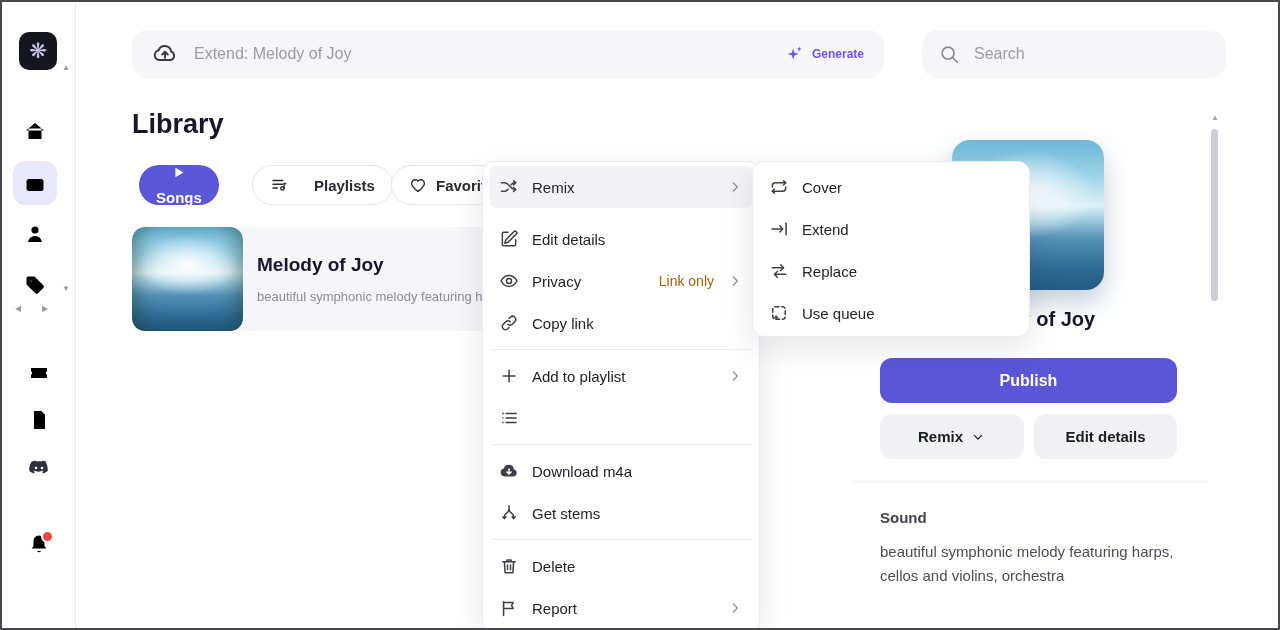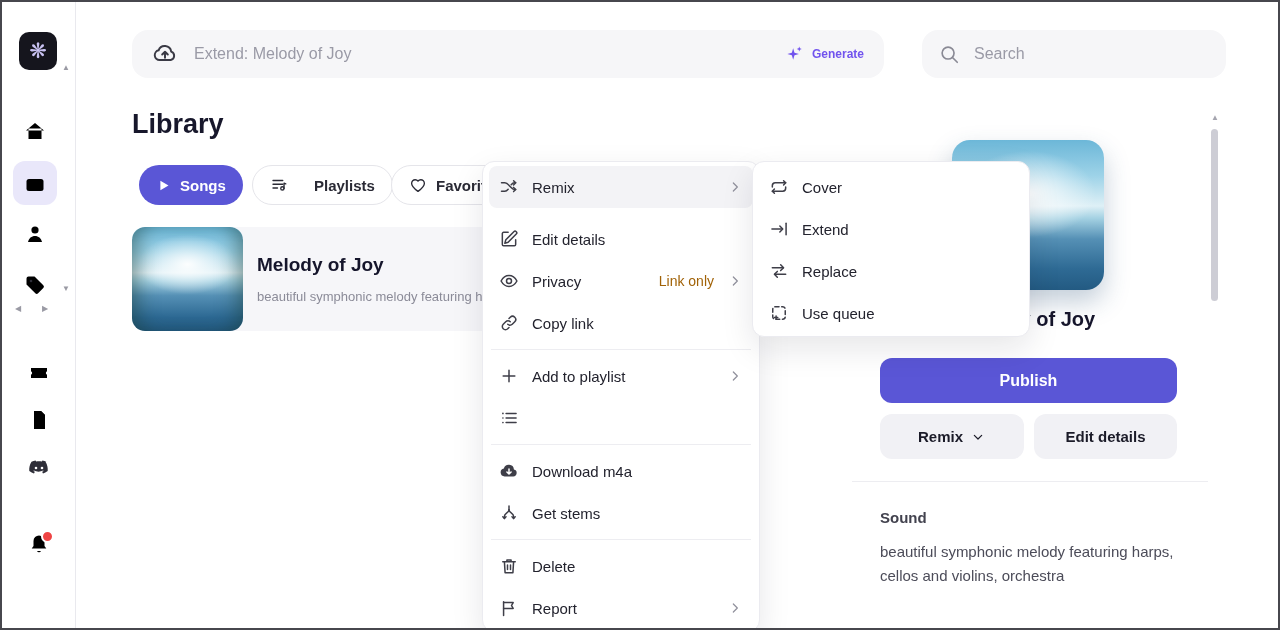--- a/index.html
+++ b/index.html
@@ -26,21 +26,21 @@
   .generate{display:flex;align-items:center;gap:8px;color:#7153ee;font-size:12px;font-weight:700;cursor:pointer;}
   .searchbar{position:absolute;left:920px;top:28px;width:304px;height:48px;border-radius:16px;background:#f6f6f8;
     display:flex;align-items:center;padding:0 16px;box-sizing:border-box;gap:12px;}
   .searchbar input{flex:1;border:none;outline:none;background:transparent;font:16px "Liberation Sans",sans-serif;color:#15152a;}
   .searchbar input::placeholder{color:#9a9aa6;}
 
   
   .page-title{position:absolute;left:130px;top:107px;font-size:27px;font-weight:800;color:#17172b;}
   .pill{position:absolute;top:163px;height:40px;border-radius:20px;display:flex;align-items:center;gap:9px;
     padding:0 17px;box-sizing:border-box;font-size:15px;font-weight:700;cursor:pointer;white-space:nowrap;}
-  .pill.active{background:#5a56d6;color:#fff;}
+  .pill.active{background:#5a56d6;color:#fff;flex-direction:column;}
   .pill.ghost{background:#fff;border:1px solid #e5e5ea;color:#2a2a35;}
 
   .song-row{position:absolute;left:130px;top:225px;width:722px;height:104px;background:#f6f6f9;border-radius:14px;cursor:pointer;}
   .art{background:
       radial-gradient(62% 40% at 50% 36%, rgba(255,255,255,.95), rgba(255,255,255,0) 72%),
       linear-gradient(180deg,#6cb7d8 0%,#9ed3e8 24%,#def0f6 44%,#a5d2e3 52%,#5590b5 66%,#2e6a94 86%,#235a82 100%);
     box-shadow:inset 16px 0 20px -10px rgba(25,62,55,.5), inset -16px 0 20px -10px rgba(25,62,55,.5);}
   .row-art{position:absolute;left:130px;top:225px;width:111px;height:104px;border-radius:13px;}
   .row-title{position:absolute;left:255px;top:252px;font-size:19px;font-weight:800;color:#15152b;}
   .row-sub{position:absolute;left:255px;top:287px;width:580px;font-size:13px;color:#8b8b98;white-space:nowrap;overflow:hidden;}

